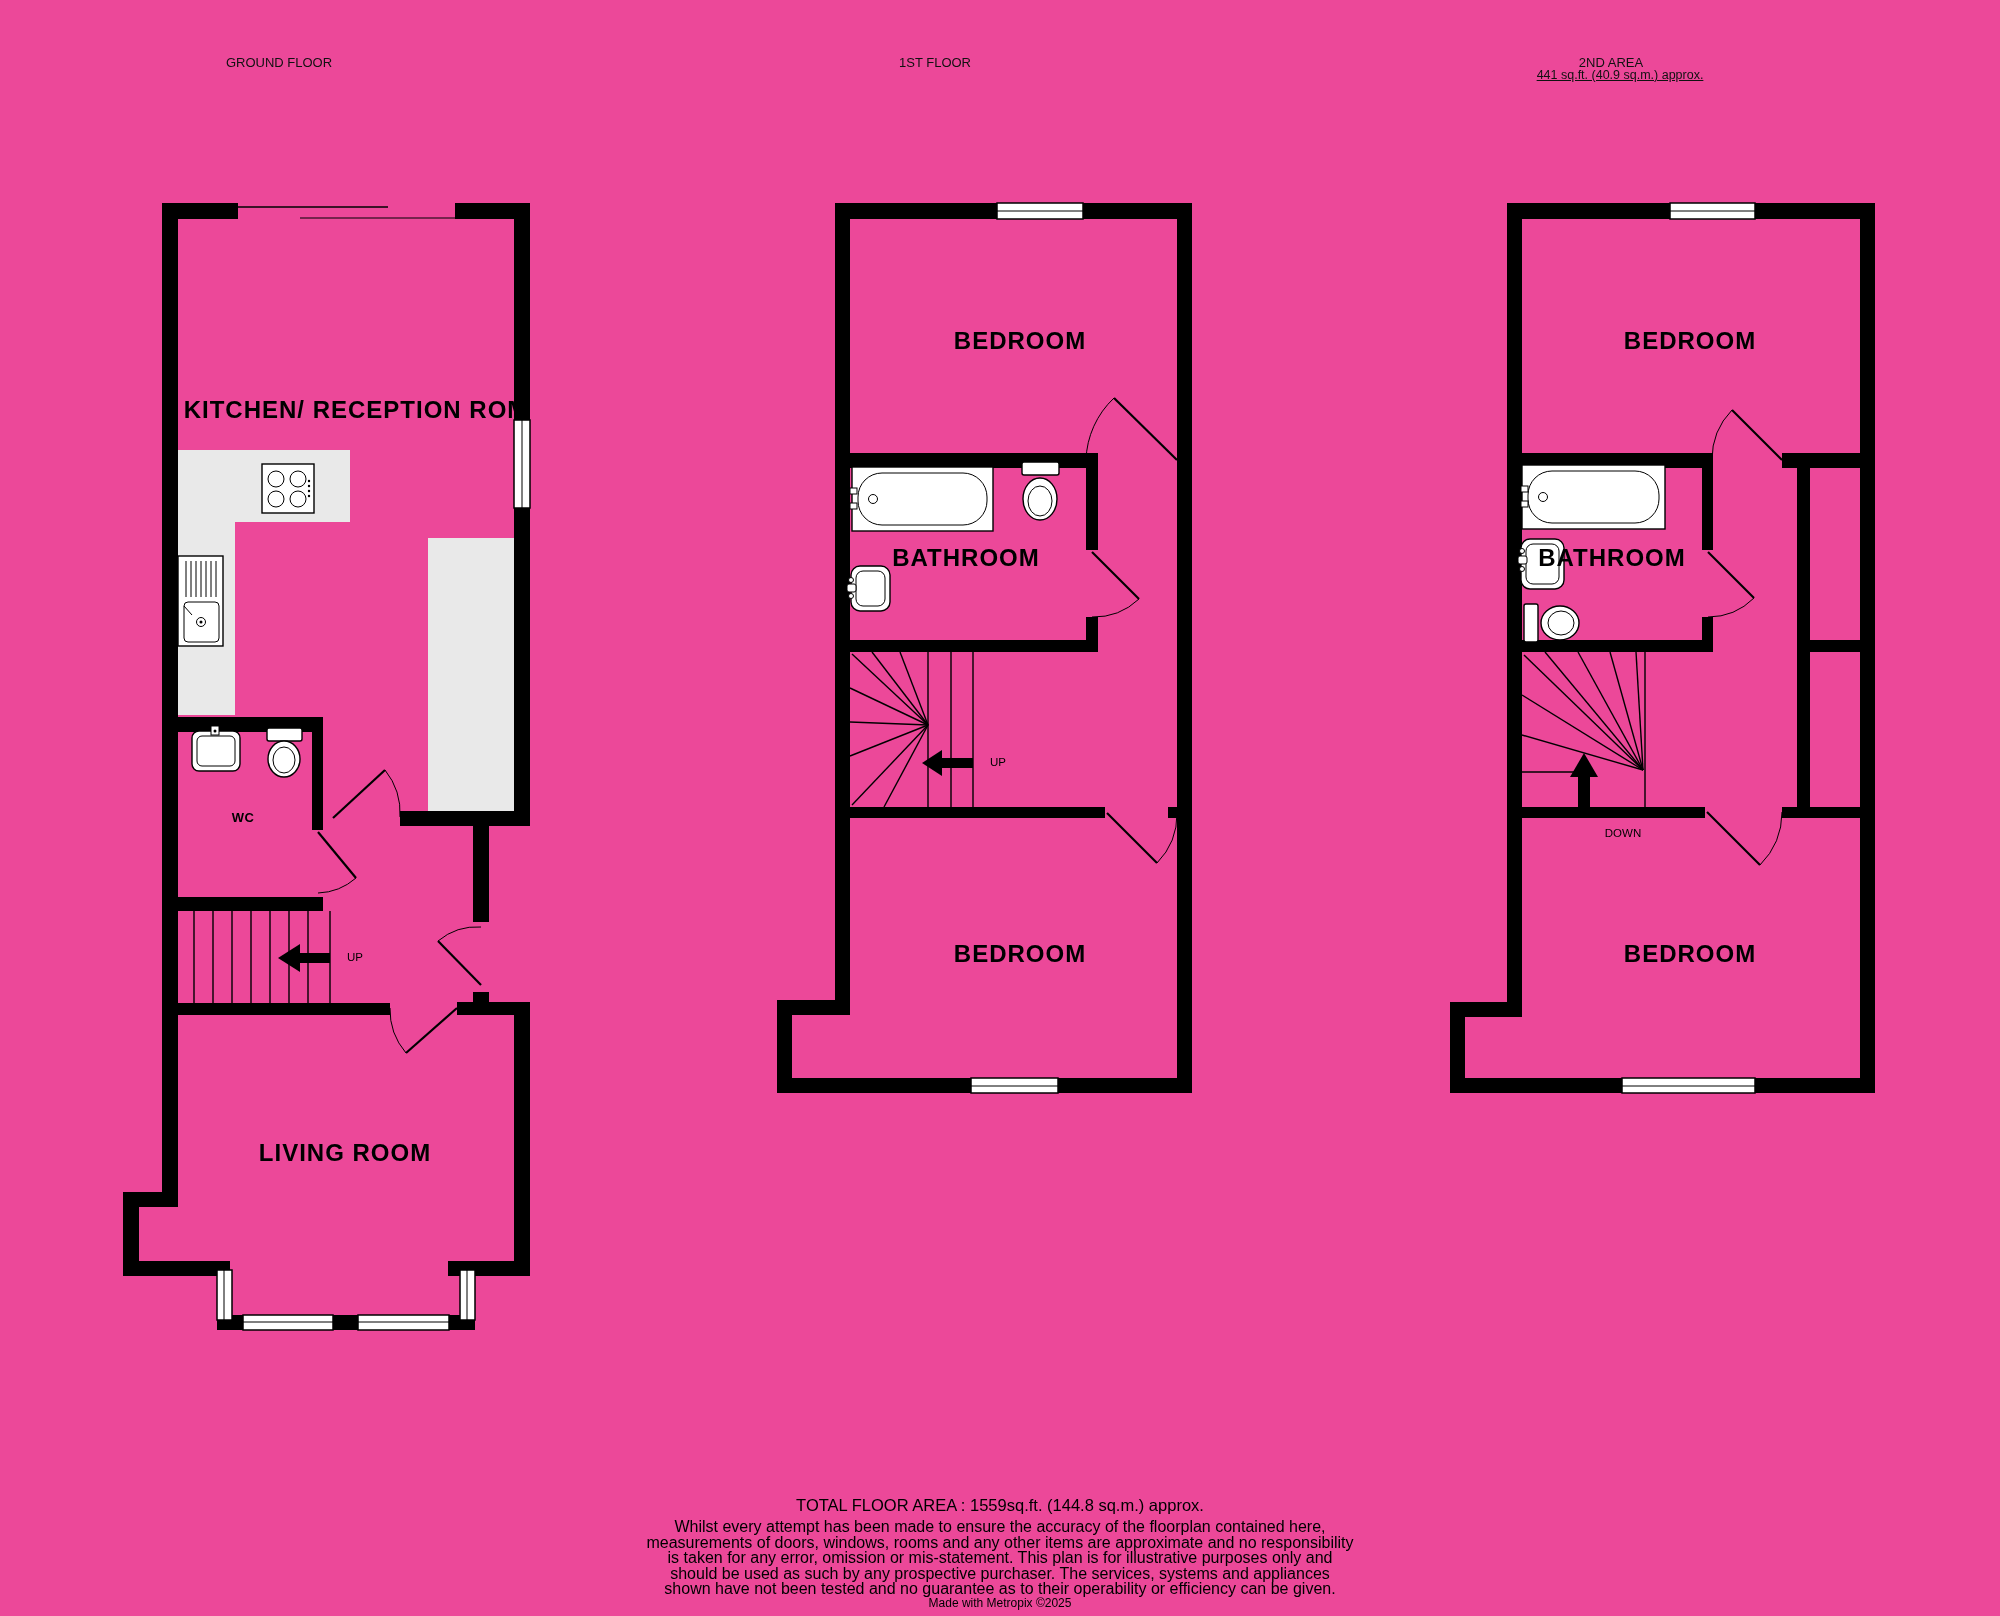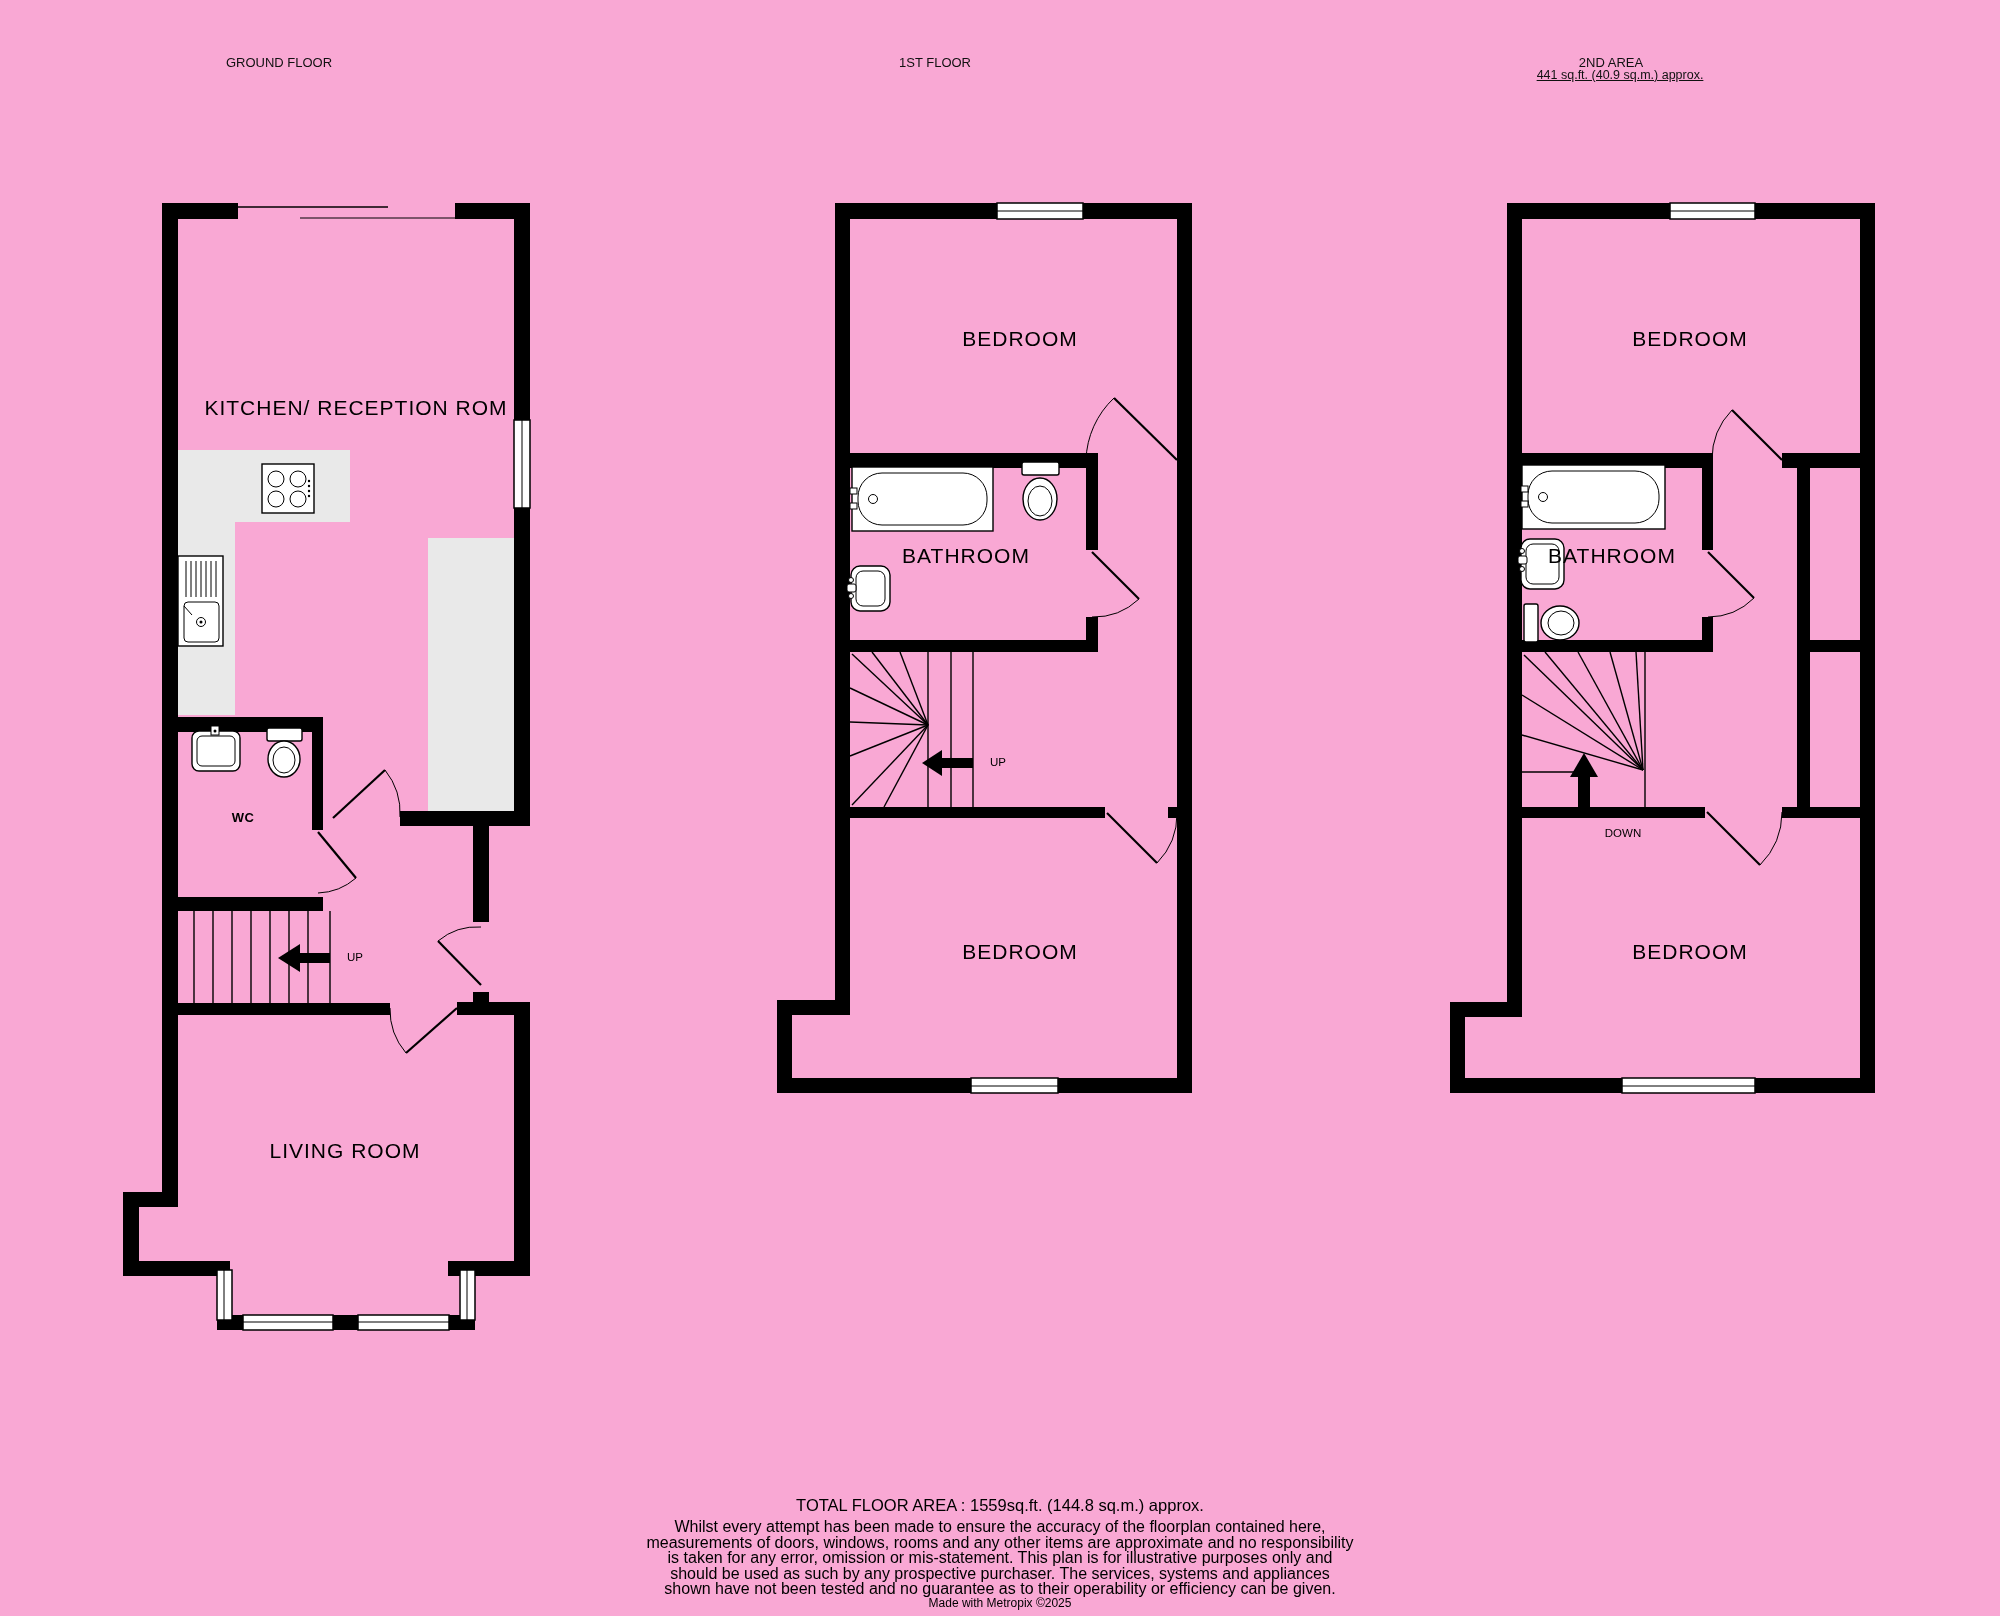--- a/index.html
+++ b/index.html
@@ -1,20 +1,20 @@
 <!DOCTYPE html>
 <html><head>
 <meta charset="utf-8">
 <style>
   html,body{margin:0;padding:0;background:#ffffff;}
-  #page{position:relative;width:2000px;height:1616px;background:#f9a8d4;overflow:hidden;
+  #page{position:relative;width:2000px;height:1616px;background:#ec4899;overflow:hidden;
         font-family:"Liberation Sans", sans-serif;color:#000;}
   #plan-svg{position:absolute;left:0;top:0;}
-  .lbl{position:absolute;transform:translateX(-50%);white-space:nowrap;font-weight:normal;
-       font-size:21px;letter-spacing:1px;color:#000;}
+  .lbl{position:absolute;transform:translateX(-50%);white-space:nowrap;font-weight:bold;
+       font-size:24px;letter-spacing:1px;color:#000;}
   .lbl-small{position:absolute;transform:translateX(-50%);white-space:nowrap;font-weight:bold;
        font-size:13px;letter-spacing:0.5px;color:#000;}
   .dir{position:absolute;transform:translateX(-50%);white-space:nowrap;font-size:11.5px;color:#000;}
   .floor-title{position:absolute;transform:translateX(-50%);white-space:nowrap;font-size:13px;color:#111;}
   .floor-sub{position:absolute;transform:translateX(-50%);white-space:nowrap;font-size:12.5px;color:#111;}
   .footer-total{position:absolute;transform:translateX(-50%);white-space:nowrap;font-size:16.5px;color:#000;}
   .footer-disclaimer{position:absolute;left:1000px;transform:translateX(-50%);width:710px;
        text-align:center;font-size:16px;line-height:15.6px;color:#000;}
   .footer-credit{position:absolute;transform:translateX(-50%);white-space:nowrap;font-size:12px;color:#000;}
   

